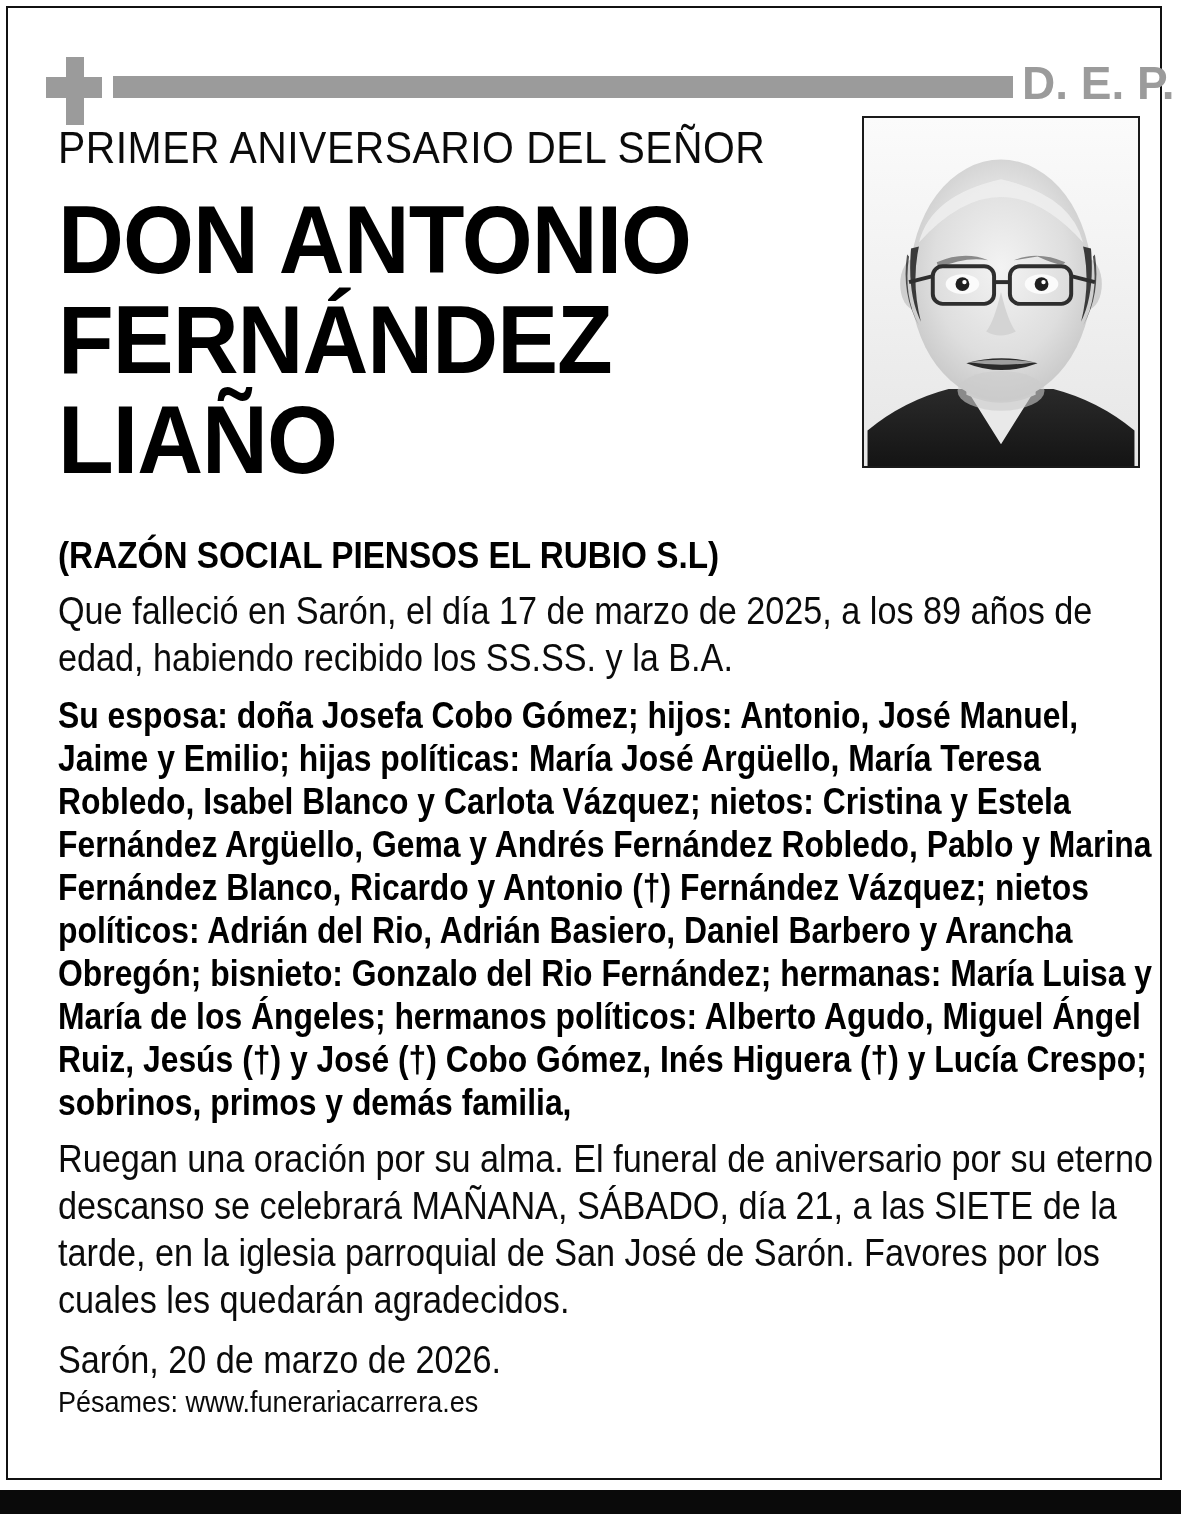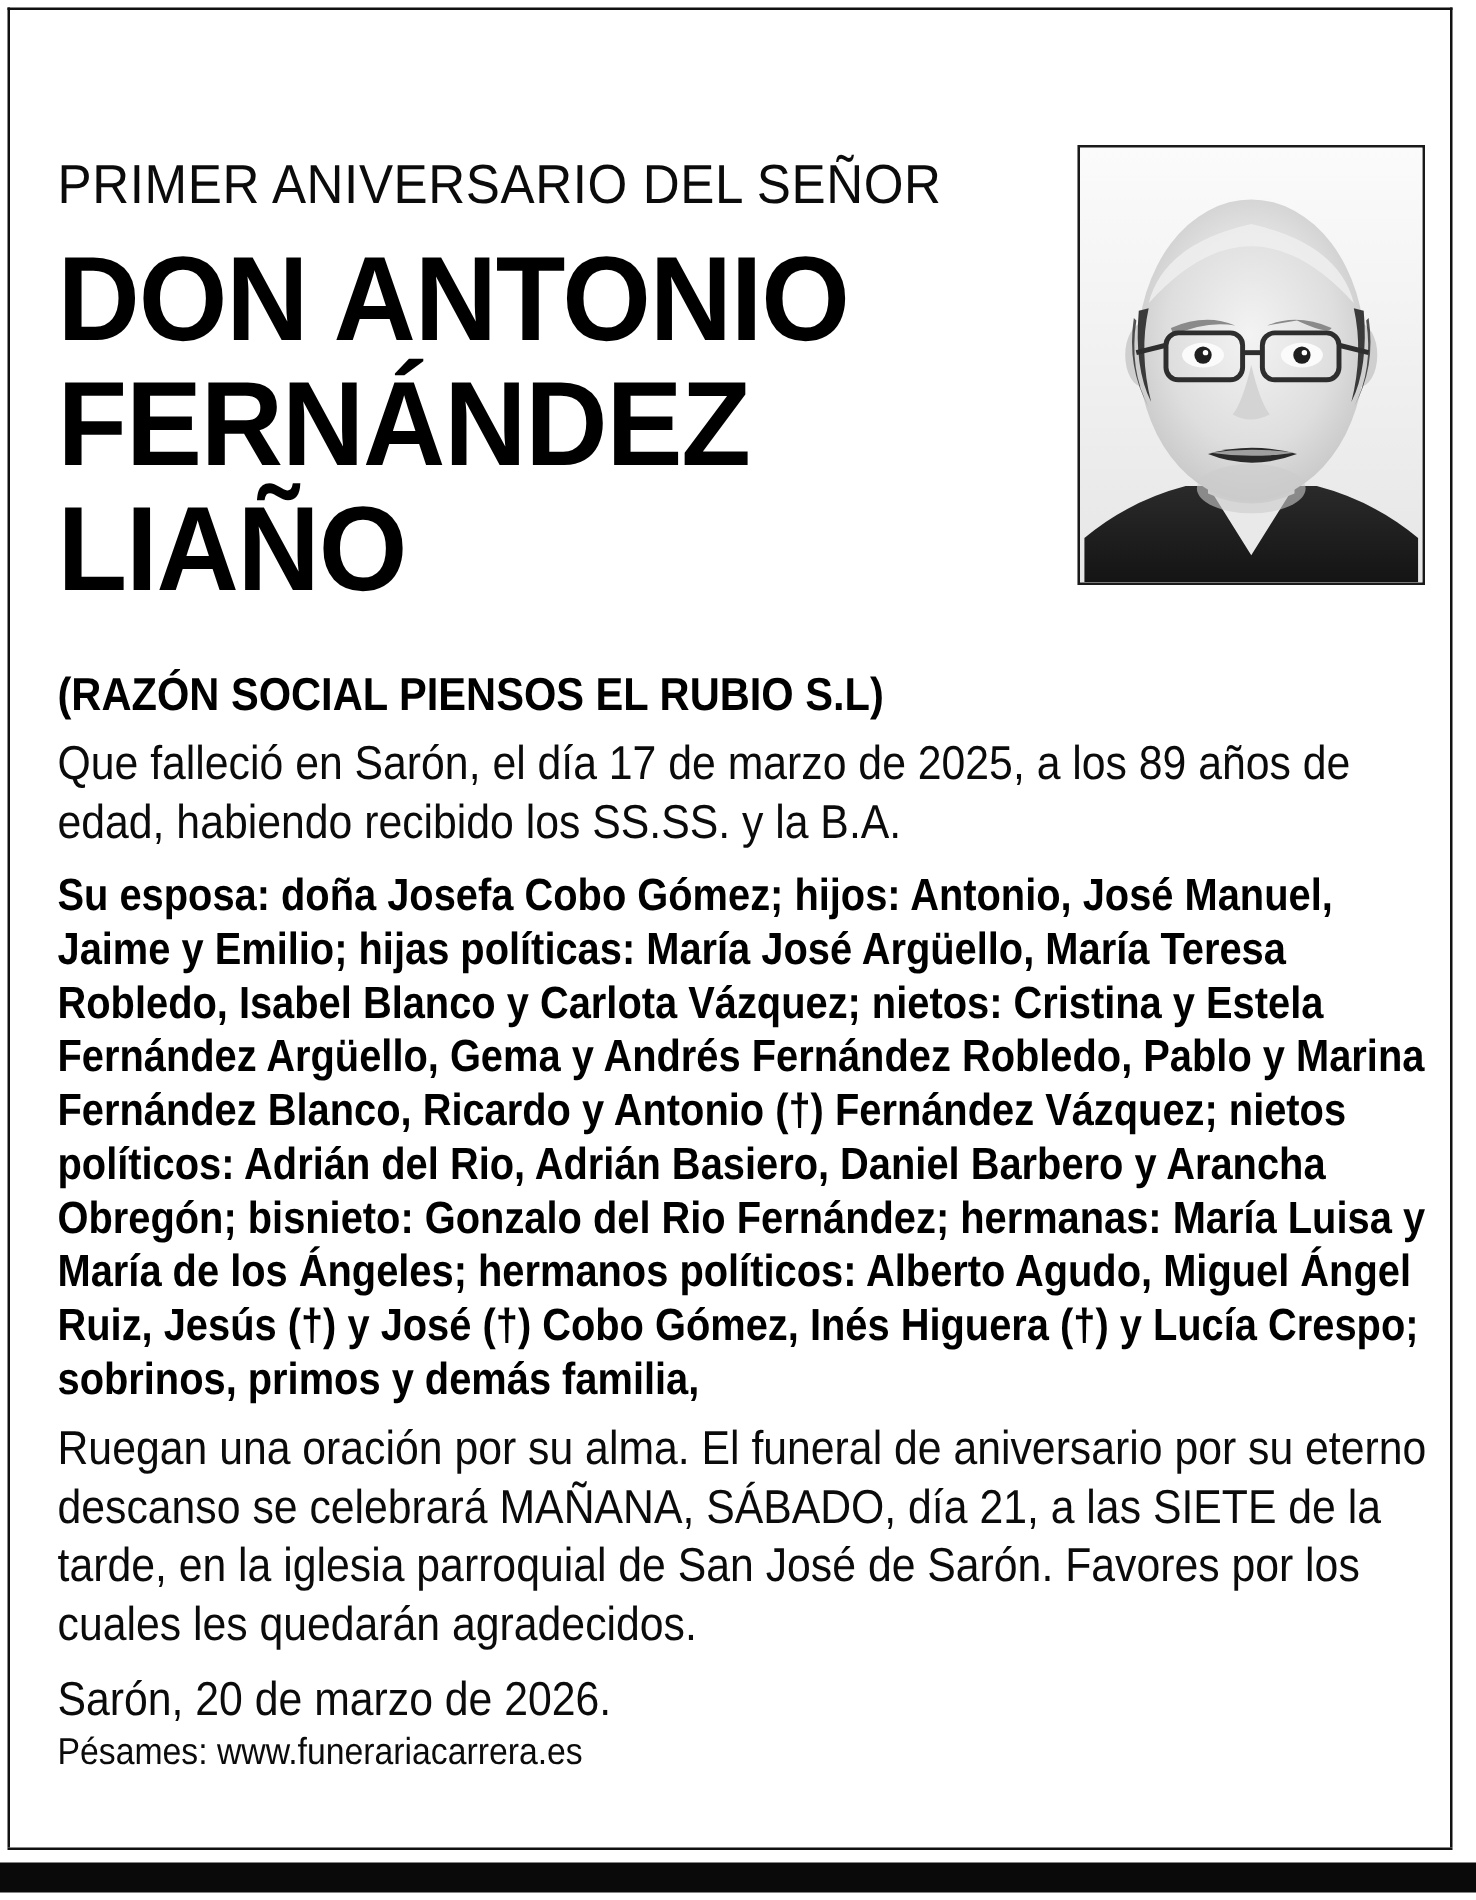--- a/index.html
+++ b/index.html
@@ -99,21 +99,21 @@
     border: 2px solid #1a1a1a;
     box-sizing: border-box;
     background: #d9d9d9;
     overflow: hidden;
   }
   .photo-frame svg { display: block; width: 100%; height: 100%; }
 
   
   .content {
     position: absolute;
-    left: 46px;
+    left: 58px;
     top: 122px;
     width: 1096px;
   }
 
   .kicker {
     font-family: "Liberation Sans Narrow", "Liberation Sans", sans-serif;
     font-size: 44px;
     line-height: 52px;
     font-weight: normal;
     color: #0b0b0b;
@@ -214,20 +214,28 @@
 <body>
 
 <div class="notice">
 
   <div class="frame-top"></div>
   <div class="frame-left"></div>
   <div class="frame-right"></div>
   <div class="frame-bottom-thin"></div>
   <div class="frame-bottom-thick"></div>
 
+  <div class="header-band">
+    <div class="cross-icon">
+      <div class="v"></div>
+      <div class="h"></div>
+    </div>
+    <div class="rule-bar"></div>
+    <div class="dep-text">D. E. P.</div>
+  </div>
 
   <div class="photo-frame">
     <svg viewBox="0 0 278 352" preserveAspectRatio="xMidYMid slice">
       <defs>
         <radialGradient id="faceG" cx="50%" cy="45%" r="62%">
           <stop offset="0%" stop-color="#f3f3f3"></stop>
           <stop offset="60%" stop-color="#dedede"></stop>
           <stop offset="100%" stop-color="#c2c2c2"></stop>
         </radialGradient>
         <linearGradient id="bgG" x1="0" y1="0" x2="0" y2="1">

